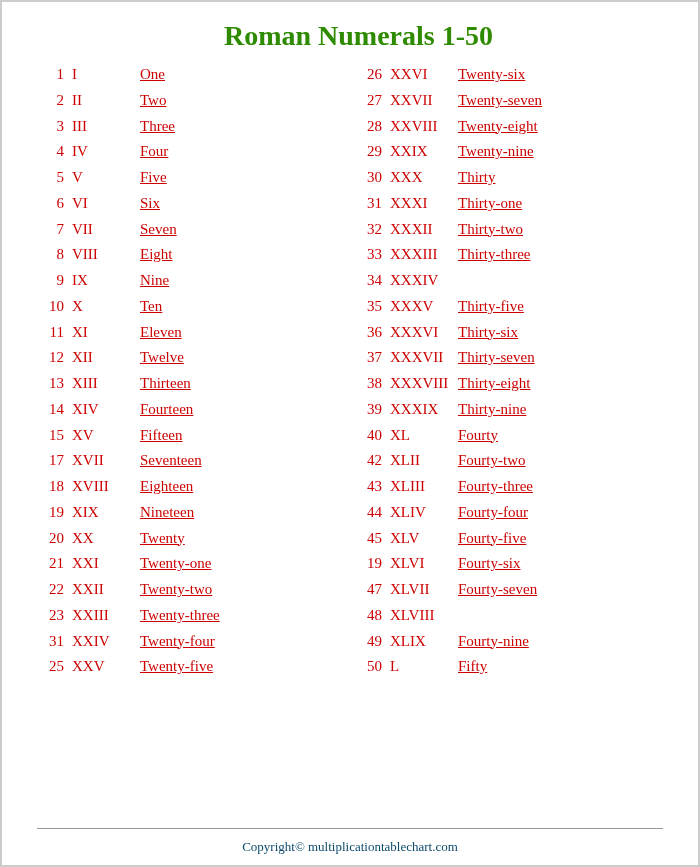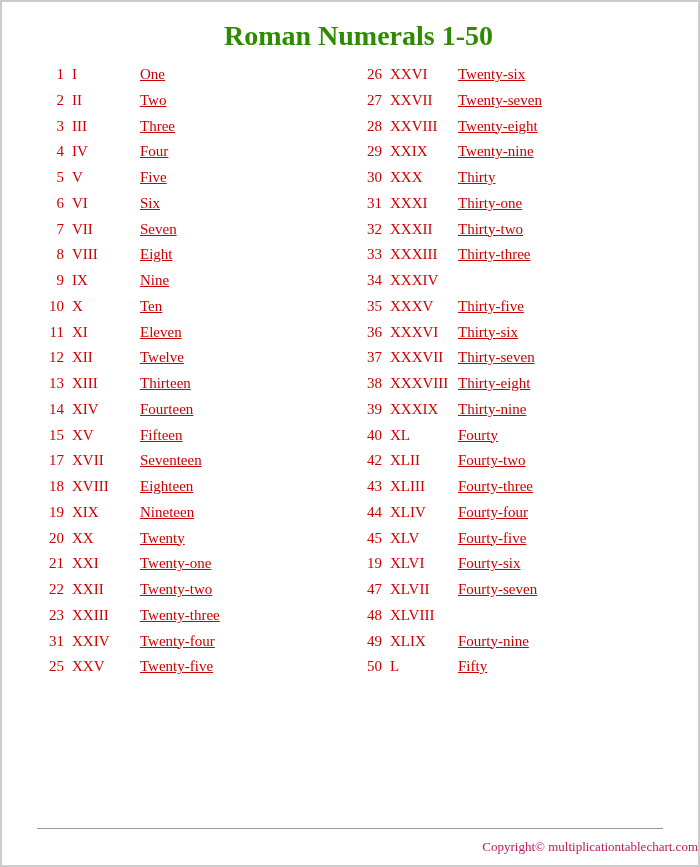--- a/index.html
+++ b/index.html
@@ -60,22 +60,22 @@
       flex: 1;
       text-decoration: underline;
     }
     .divider {
       border: none;
       border-top: 1px solid #999;
       width: 90%;
       margin: 8px auto 4px auto;
     }
     .footer {
-      text-align: right;
-      color: #be185d;
+      text-align: center;
+      color: #0c4a6e;
       font-size: 13px;
       padding: 6px 0 10px 0;
       width: 100%;
     }
   </style>
 </head>
 <body>
 
 <h1 class="title">Roman Numerals 1-50</h1>
 

